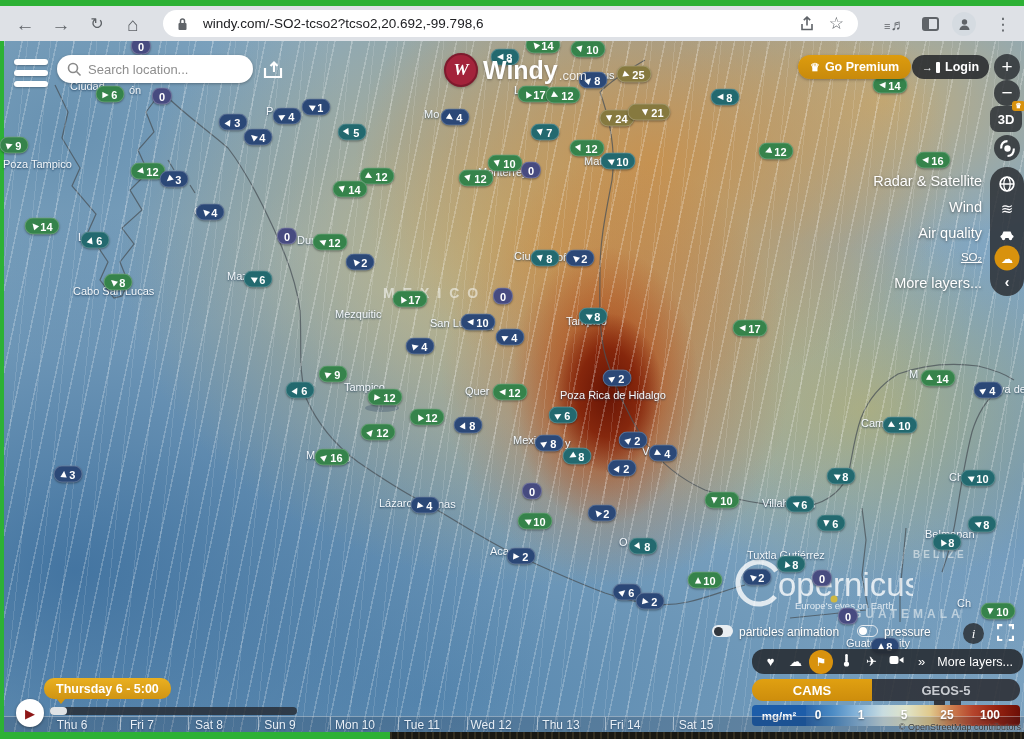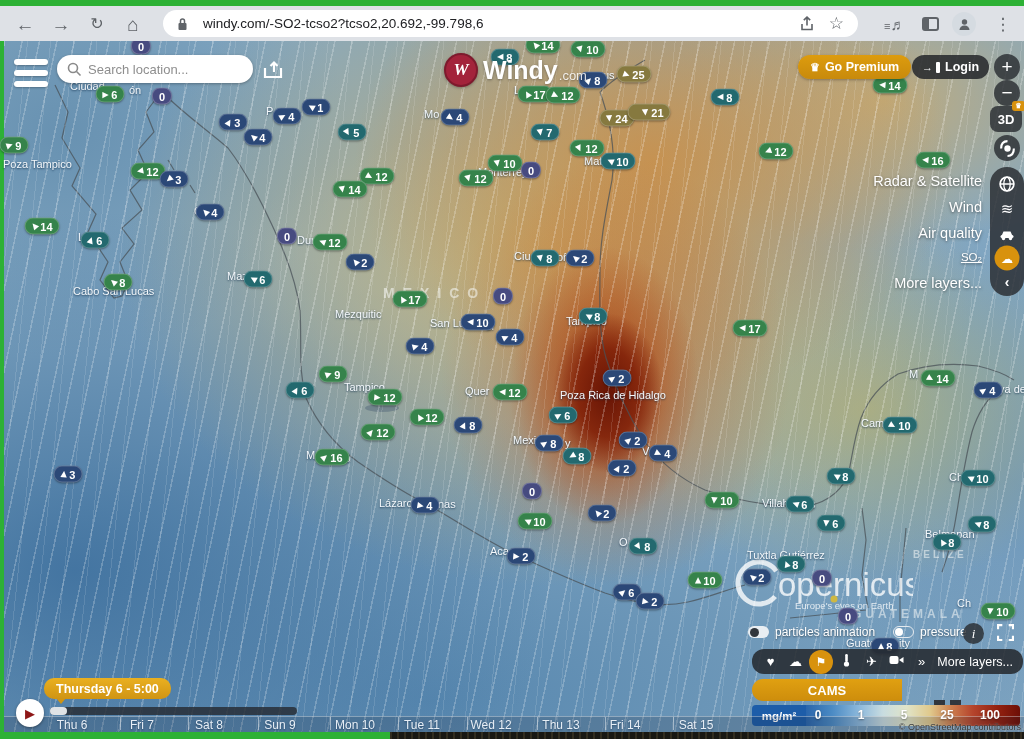--- a/index.html
+++ b/index.html
@@ -84,34 +84,34 @@
   #btn-hurricane { left:994px; top:135px; }
 
   .layer-stack { position:absolute; left:990px; top:167px; width:34px; height:129px; background:rgba(40,43,48,.82); border-radius:17px; z-index:10; }
   .stack-ic { position:absolute; left:50%; transform:translate(-50%,-50%); color:#fff; cursor:pointer; display:flex; align-items:center; justify-content:center; }
   .so2-active { width:25px; height:25px; border-radius:50%; background:#d8920e; font-size:12px; }
   #sidebar-labels { position:absolute; left:0; top:0; width:1024px; height:739px; z-index:9; pointer-events:none; }
   .slabel { position:absolute; right:42px; transform:translateY(-50%); color:#fff; font-size:14.5px; text-shadow:0 1px 3px rgba(0,0,0,.5); white-space:nowrap; pointer-events:auto; cursor:pointer; }
   .slabel.active { font-size:11.5px; text-decoration:underline; }
 
   
-  .toggle-row { position:absolute; left:748px; top:625px; z-index:10; display:flex; align-items:center; color:#fff; font-size:12px; text-shadow:0 1px 2px rgba(0,0,0,.5); }
+  .toggle-row { position:absolute; left:712px; top:625px; z-index:10; display:flex; color:#fff; font-size:12px; text-shadow:0 1px 2px rgba(0,0,0,.5); }
   .tog { width:21px; height:12px; border-radius:6px; position:relative; margin-right:6px; cursor:pointer; }
   .tog.on { background:#e9eef2; } .tog.on::after { content:""; position:absolute; left:1.5px; top:1.5px; width:9px; height:9px; border-radius:50%; background:#31363c; }
   .tog.off { border:1.5px solid #e4e9ee; } .tog.off::after { content:""; position:absolute; left:1px; top:0.5px; width:8px; height:8px; border-radius:50%; background:#fff; }
   #info-btn { left:963px; top:623px; width:21px; height:21px; font-family:"Liberation Serif",serif; font-style:italic; font-size:13px; border-radius:50%; }
   #fs-btn { position:absolute; left:997px; top:624px; z-index:10; cursor:pointer; }
 
   .fav-bar { position:absolute; left:752px; top:649px; width:271px; height:25px; background:rgba(38,42,48,.88); border-radius:12px; z-index:10; display:flex; align-items:center; color:#fff; }
   .fav-ic { width:25px; text-align:center; font-size:13px; cursor:pointer; }
   .fav-active { width:24px; height:24px; min-width:24px; border-radius:50%; background:#d8920e; display:flex; align-items:center; justify-content:center; font-size:12px; margin:0 1px; cursor:pointer; }
   .fav-more { margin-left:auto; margin-right:10px; font-size:12.5px; cursor:pointer; }
 
   .model-bar { position:absolute; left:752px; top:679px; width:268px; height:22px; border-radius:11px; overflow:hidden; z-index:10; display:flex; font-size:13px; font-weight:bold; }
-  .model-active { width:150px; background:linear-gradient(#e0a011,#cd8d0c); color:#fff; display:flex; align-items:center; justify-content:center; cursor:pointer; }
+  .model-active { width:120px; background:linear-gradient(#e0a011,#cd8d0c); color:#fff; display:flex; align-items:center; justify-content:center; cursor:pointer; }
   .model-inactive { flex:1; background:rgba(45,48,54,.9); color:#c9ccd1; display:flex; align-items:center; justify-content:center; cursor:pointer; }
   .notch { position:absolute; width:11px; height:7px; border-radius:0 0 3px 3px; background:rgba(45,48,54,.95); z-index:10; }
 
   .legend-bar { position:absolute; left:752px; top:705px; width:268px; height:21px; border-radius:4px; overflow:hidden; z-index:10; display:flex; cursor:pointer; }
   .legend-unit { width:54px; background:#1d5da9; color:#fff; font-size:11.5px; font-weight:bold; display:flex; align-items:center; justify-content:center; }
   .legend-grad { flex:1; background:linear-gradient(90deg,#2a66ac 0%,#4a8ac4 12%,#8db9dc 25%,#c8dce0 36%,#e0e4c8 47%,#e0c98c 58%,#cd7e4e 68%,#b5442c 78%,#92200f 90%,#6d0f06 100%); }
   .ltick { position:absolute; z-index:11; transform:translateX(-50%); color:#fff; font-size:12px; font-weight:bold; text-shadow:0 1px 2px rgba(0,0,0,.4); }
   .attribution { position:absolute; right:3px; top:722px; z-index:11; font-size:9px; color:#3a3a3a; text-shadow:0 0 2px rgba(255,255,255,.5); }
 
   
@@ -705,20 +705,21 @@
           <rect x="0.5" y="2" width="9" height="8" rx="2" fill="#fff"></rect>
           <path d="M10 6 l4.5-3 v6 z" fill="#fff"></path>
         </svg>
     </span>
     <span class="fav-ic">»</span>
     <span class="fav-more">More layers...</span>
   </div>
 
   <div class="model-bar">
     <div class="model-active">CAMS</div>
+    <div class="model-inactive">GEOS-5</div>
   </div>
   <div class="notch" style="left:934px;top:700px"></div>
   <div class="notch" style="left:950px;top:700px"></div>
 
   <div class="legend-bar">
     <div class="legend-unit">mg/m²</div>
     <div class="legend-grad"></div>
   </div>
   <div id="legend-ticks"></div>
   <div class="attribution">© OpenStreetMap contributors</div>

